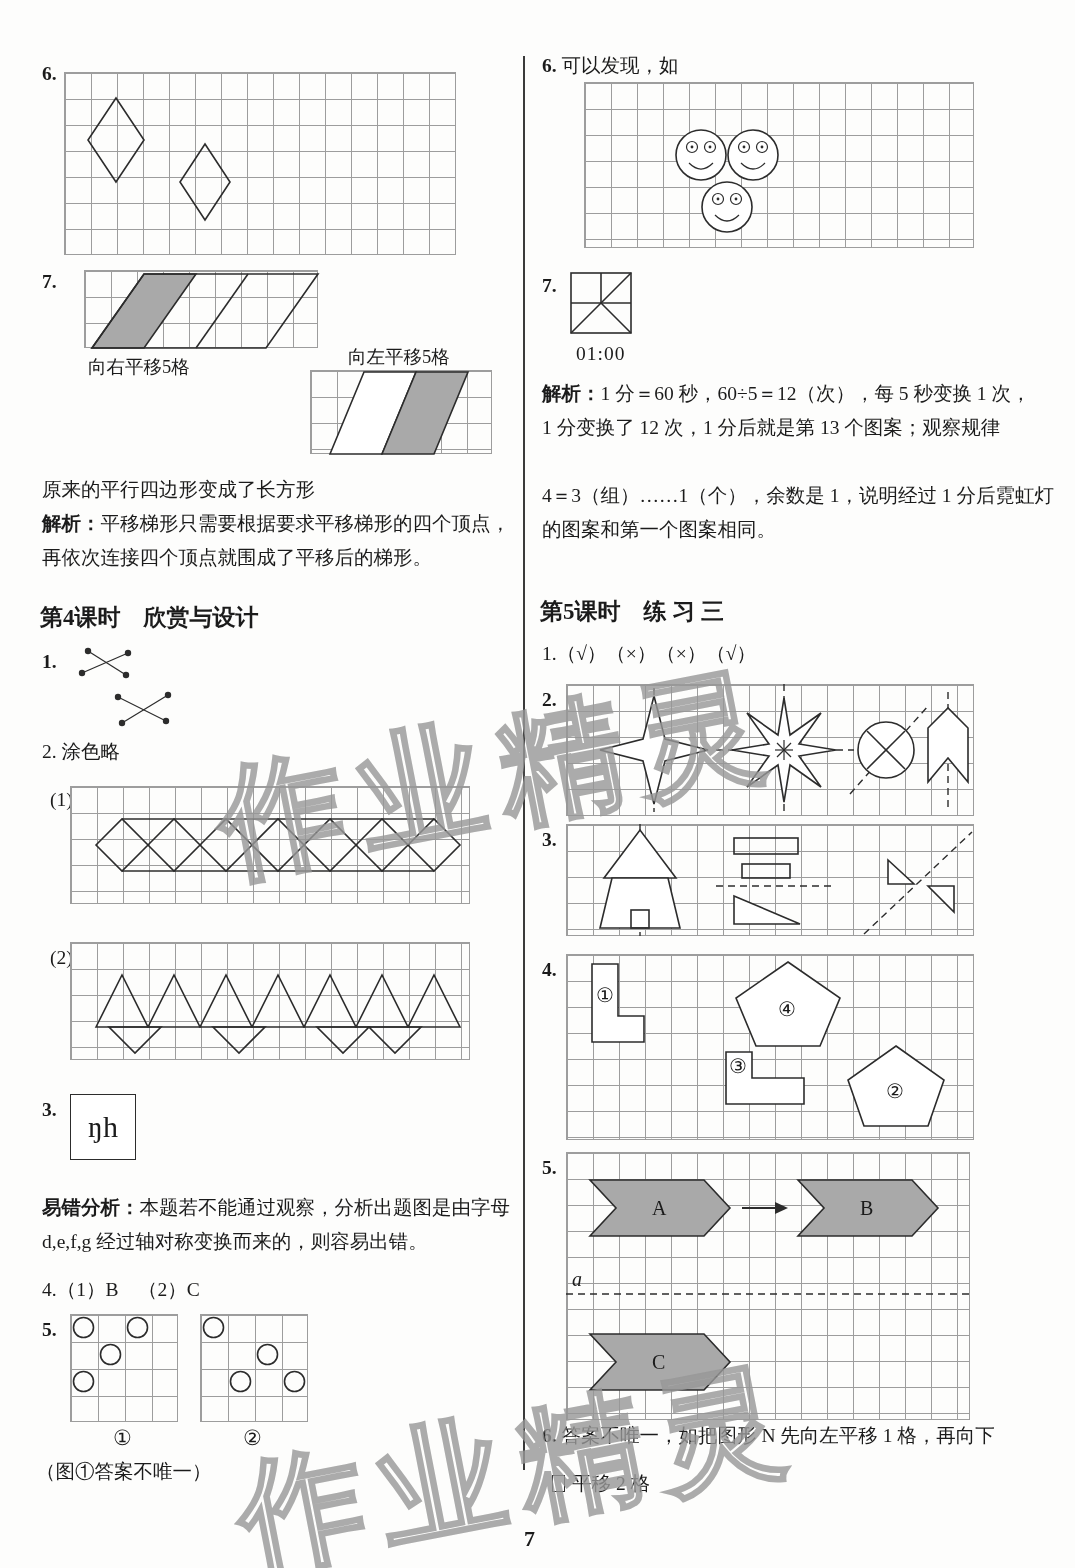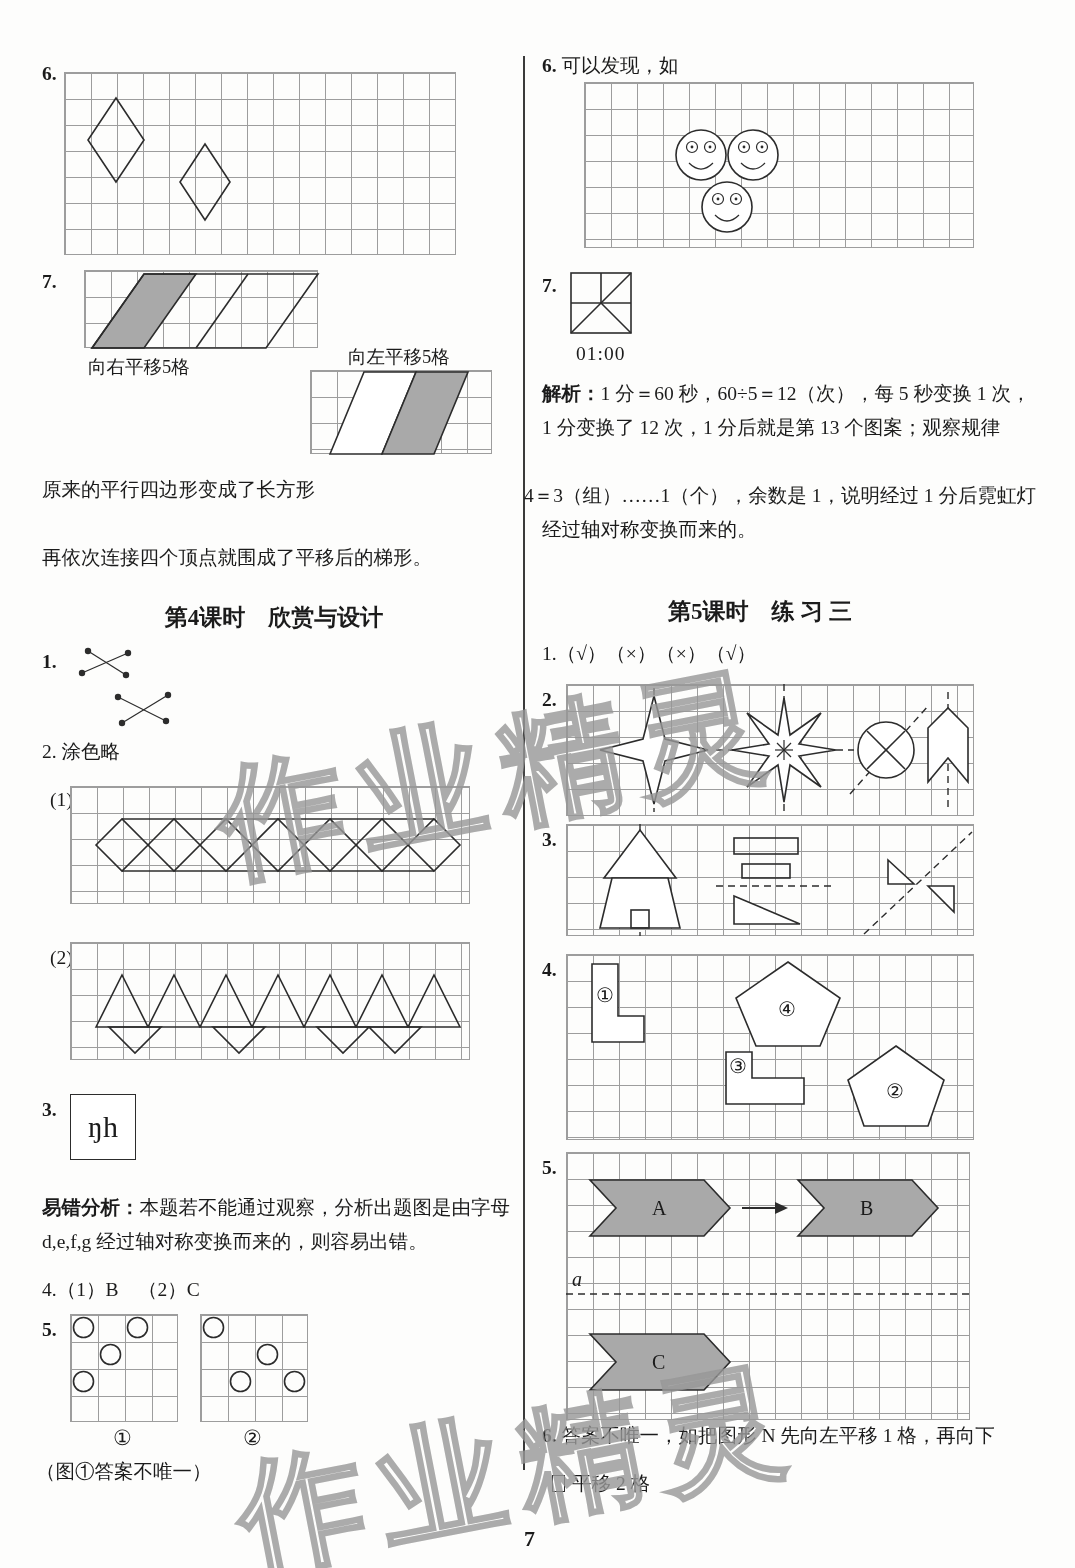--- a/index.html
+++ b/index.html
@@ -3,21 +3,21 @@
 <meta charset="utf-8">
 <style>
   *{margin:0;padding:0;box-sizing:border-box}
   body{background:#e9e9e9}
   .page{position:relative;width:1075px;height:1568px;margin:0 auto;background:#fdfdfc;
         font-family:"Liberation Serif","DejaVu Serif",serif;color:#1b1b1b;overflow:hidden}
   .abs{position:absolute}
   .t{font-size:19.5px;white-space:nowrap;line-height:1.25}
   .num{font-weight:bold}
   .bold{font-weight:bold}
-  .title{font-weight:bold;font-size:23px;text-align:center;white-space:nowrap}
+  .title{font-weight:bold;font-size:23px;white-space:nowrap}
   .fig{position:absolute}
   .grid-bg{position:absolute;
     background-image:repeating-linear-gradient(to right,#9d9d9d 0 1px,transparent 1px 26px),
                      repeating-linear-gradient(to bottom,#9d9d9d 0 1px,transparent 1px 26px);
     border:1px solid #9d9d9d}
   .grid27{background-image:repeating-linear-gradient(to right,#9d9d9d 0 1px,transparent 1px 27px),
                            repeating-linear-gradient(to bottom,#9d9d9d 0 1px,transparent 1px 27px)}
   .fig svg{position:absolute;left:0;top:0}
   .shape{fill:none;stroke:#2c2c2c;stroke-width:1.6}
   .shapeW{fill:#ffffff;stroke:#2c2c2c;stroke-width:1.6}
@@ -62,20 +62,21 @@
       <polygon class="shape" points="30,80 82,6 256,6 204,80"></polygon>
       <line class="shape" x1="186" y1="6" x2="134" y2="80"></line>
       <polygon class="shapeW" points="268,186 302,104 354,104 320,186"></polygon>
       <polygon class="gray" points="320,186 354,104 406,104 372,186"></polygon>
     </svg>
     <div class="figlabel" style="left:26px;top:86px">向右平移5格</div>
     <div class="figlabel" style="left:286px;top:76px">向左平移5格</div>
   </div>
 
   <div class="abs t" style="left:42px;top:478px">原来的平行四边形变成了长方形</div>
+  <div class="abs t" style="left:42px;top:512px"><span class="bold">解析：</span><span>平移梯形只需要根据要求平移梯形的四个顶点，</span></div>
   <div class="abs t" style="left:42px;top:546px">再依次连接四个顶点就围成了平移后的梯形。</div>
 
   <div class="abs title" style="left:40px;top:602px;width:468px">第4课时　欣赏与设计</div>
 
   <div class="abs t num" style="left:42px;top:650px">1.</div>
   <div class="fig" style="left:72px;top:645px;width:115px;height:90px">
     <svg width="115" height="90">
       <line class="thin" x1="10" y1="28" x2="56" y2="8"></line>
       <line class="thin" x1="16" y1="6" x2="54" y2="30"></line>
       <line class="thin" x1="46" y1="52" x2="94" y2="76"></line>
@@ -197,22 +198,22 @@
       <line class="shape" x1="31" y1="1" x2="31" y2="31"></line>
       <line class="shape" x1="31" y1="31" x2="61" y2="1"></line>
       <line class="shape" x1="1" y1="61" x2="31" y2="31"></line>
       <line class="shape" x1="31" y1="31" x2="61" y2="61"></line>
     </svg>
   </div>
   <div class="abs t" style="left:576px;top:342px;letter-spacing:1px">01:00</div>
 
   <div class="abs t" style="left:542px;top:382px"><span class="bold">解析：</span><span>1 分＝60 秒，60÷5＝12（次），每 5 秒变换 1 次，</span></div>
   <div class="abs t" style="left:542px;top:416px">1 分变换了 12 次，1 分后就是第 13 个图案；观察规律</div>
-  <div class="abs t" style="left:524px;top:484px">4＝3（组）……1（个），余数是 1，说明经过 1 分后霓虹灯</div>
-  <div class="abs t" style="left:542px;top:518px">经过轴对称变换而来的。</div>
+  <div class="abs t" style="left:542px;top:484px">4＝3（组）……1（个），余数是 1，说明经过 1 分后霓虹灯</div>
+  <div class="abs t" style="left:542px;top:518px">的图案和第一个图案相同。</div>
 
   <div class="abs title" style="left:540px;top:596px;width:440px">第5课时　练 习 三</div>
 
   <div class="abs t" style="left:542px;top:642px">1.（√）（×）（×）（√）</div>
 
   <div class="abs t num" style="left:542px;top:688px">2.</div>
   <div class="fig" style="left:566px;top:684px;width:408px;height:132px">
     <div class="grid-bg" style="left:0;top:0;width:408px;height:132px"></div>
     <svg width="408" height="132">
       <line class="dash" x1="88" y1="4" x2="88" y2="128"></line>

